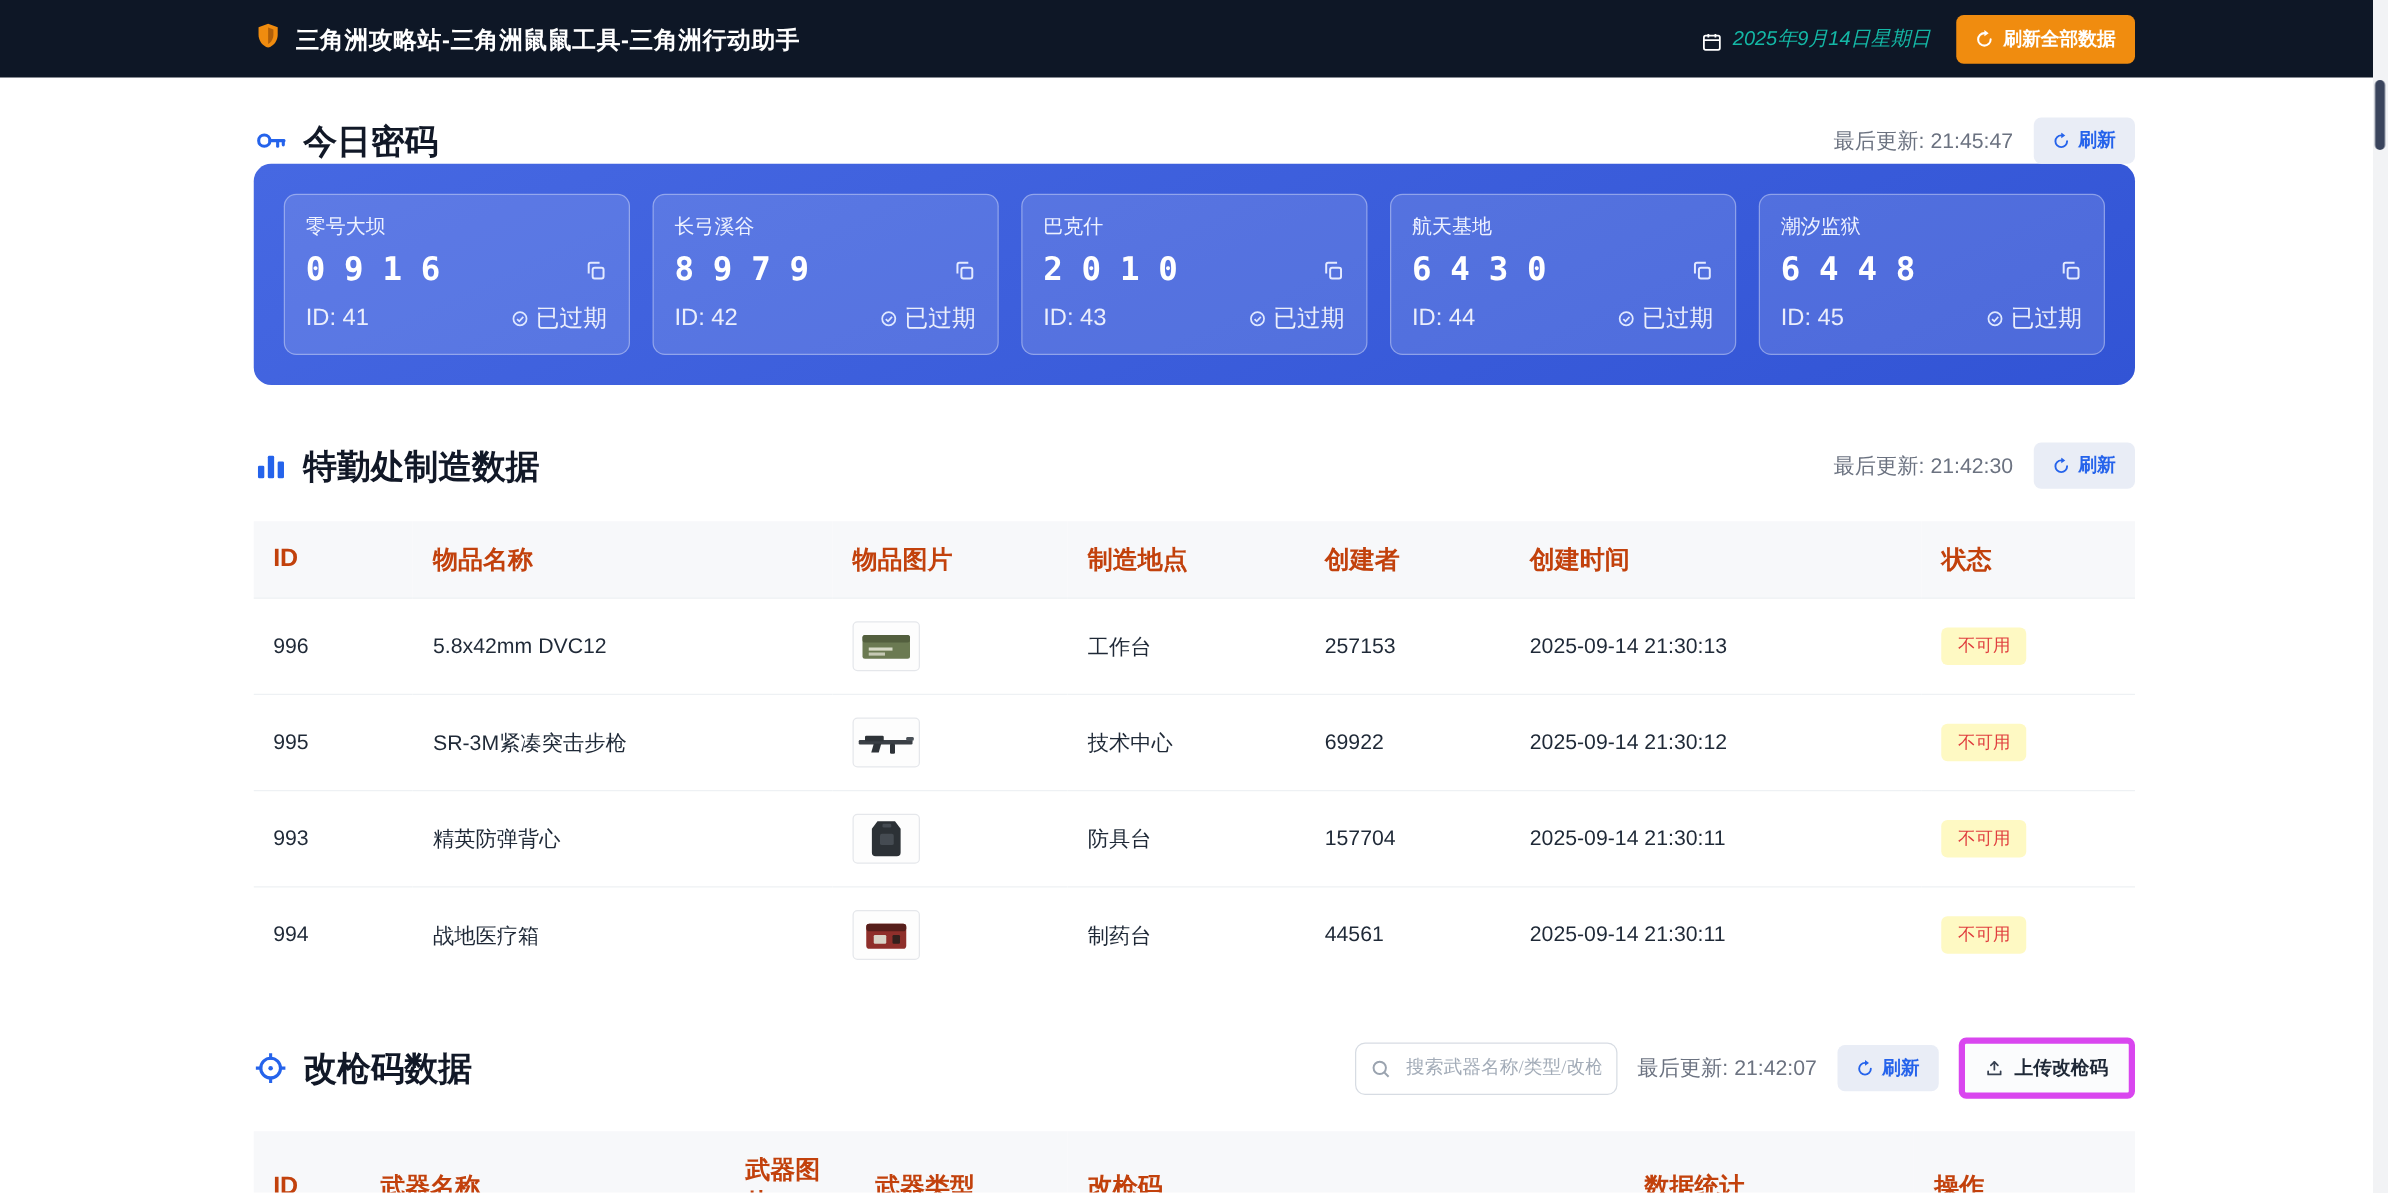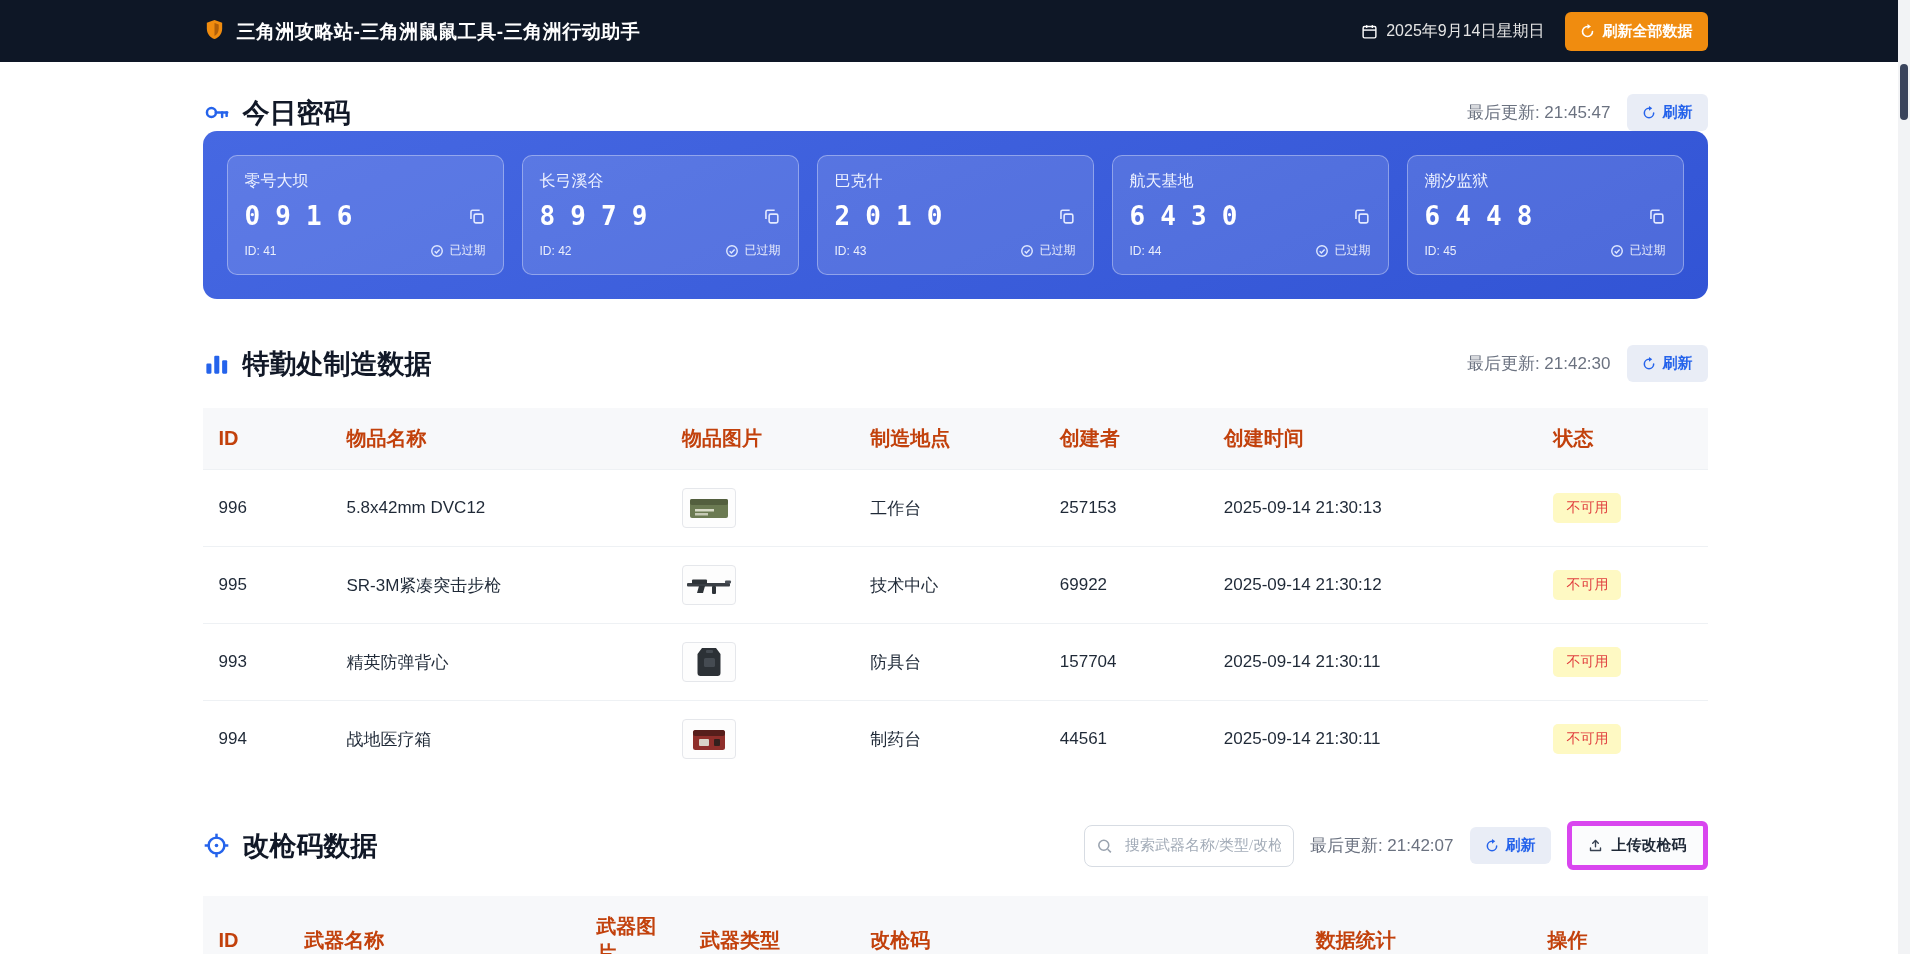--- a/index.html
+++ b/index.html
@@ -6,21 +6,21 @@
   html,body { width:1910px; height:954px; overflow:hidden; background:#ffffff;
     font-family:"Liberation Sans","DejaVu Sans",sans-serif; color:#1f2937; }
   .container { width:1505px; margin:0 auto; }
 
   
   .app-header { height:62px; background:#0e1726; display:flex; align-items:center; }
   .header-inner { display:flex; align-items:center; }
   .brand { display:flex; align-items:flex-end; gap:11px; }
   .brand-title { color:#ffffff; font-size:19px; font-weight:700; letter-spacing:.5px; }
   .header-right { margin-left:auto; display:flex; align-items:center; gap:20px; }
-  .date-wrap { display:flex; align-items:center; gap:8px; color:#e5e5e5; font-size:16px; }
+  .date-wrap { display:flex; align-items:flex-end; gap:8px; color:#14b8a6; font-size:16px;font-style:italic; }
   .btn-orange { display:flex; align-items:center; gap:8px; background:#f08c0f; color:#ffffff;
     border:none; border-radius:6px; padding:10px 15px; font-size:15px; font-weight:700; cursor:pointer;
     font-family:inherit; }
 
   
   .section-head { display:flex; align-items:center; justify-content:space-between; }
   .section-title-wrap { display:flex; align-items:center; gap:13px; }
   .section-title { font-size:27px; font-weight:700; color:#111827; }
   .section-actions { display:flex; align-items:center; gap:16px; }
   .muted { color:#6b7280; font-size:17px; }
@@ -35,21 +35,21 @@
   .password-panel { background:linear-gradient(155deg,#4668e2 0%,#3254d5 100%);
     border-radius:14px; padding:24px; display:flex; gap:18px; }
   .pw-card { flex:1; background:rgba(255,255,255,0.13); border:1px solid rgba(255,255,255,0.35);
     border-radius:10px; padding:15px 17px; }
   .pw-map { color:#eef2ff; font-size:16px; }
   .pw-code-row { display:flex; align-items:center; justify-content:space-between; margin-top:9px; }
   .pw-code { color:#ffffff; font-size:26px; font-weight:700; letter-spacing:0.58em;
     font-family:"DejaVu Sans Mono","Liberation Mono",monospace; }
   .copy-icon { cursor:pointer; display:flex; }
   .pw-meta { display:flex; align-items:center; justify-content:space-between; margin-top:11px;
-    color:rgba(255,255,255,0.88); font-size:12px; }
+    color:rgba(255,255,255,0.88); font-size:19px; }
   .pw-status { display:flex; align-items:center; gap:6px; }
 
   
   table { width:100%; border-collapse:collapse; margin-top:26px; table-layout:fixed; }
   thead tr { background:#f7f8fa; }
   th { text-align:left; padding:17px 16px; font-size:20px; font-weight:700; color:#c2410c; }
   td { padding:18px 16px; font-size:17px; color:#1f2937; border-top:1px solid #eef1f4; vertical-align:middle; }
   .t1 .c-id { width:8.5%; } .t1 .c-name { width:22.3%; } .t1 .c-img { width:12.5%; }
   .t1 .c-loc { width:12.6%; } .t1 .c-creator { width:10.9%; } .t1 .c-time { width:21.9%; }
   .t2 .c-id { width:5.7%; } .t2 .c-name { width:19.4%; } .t2 .c-img { width:6.9%; }

